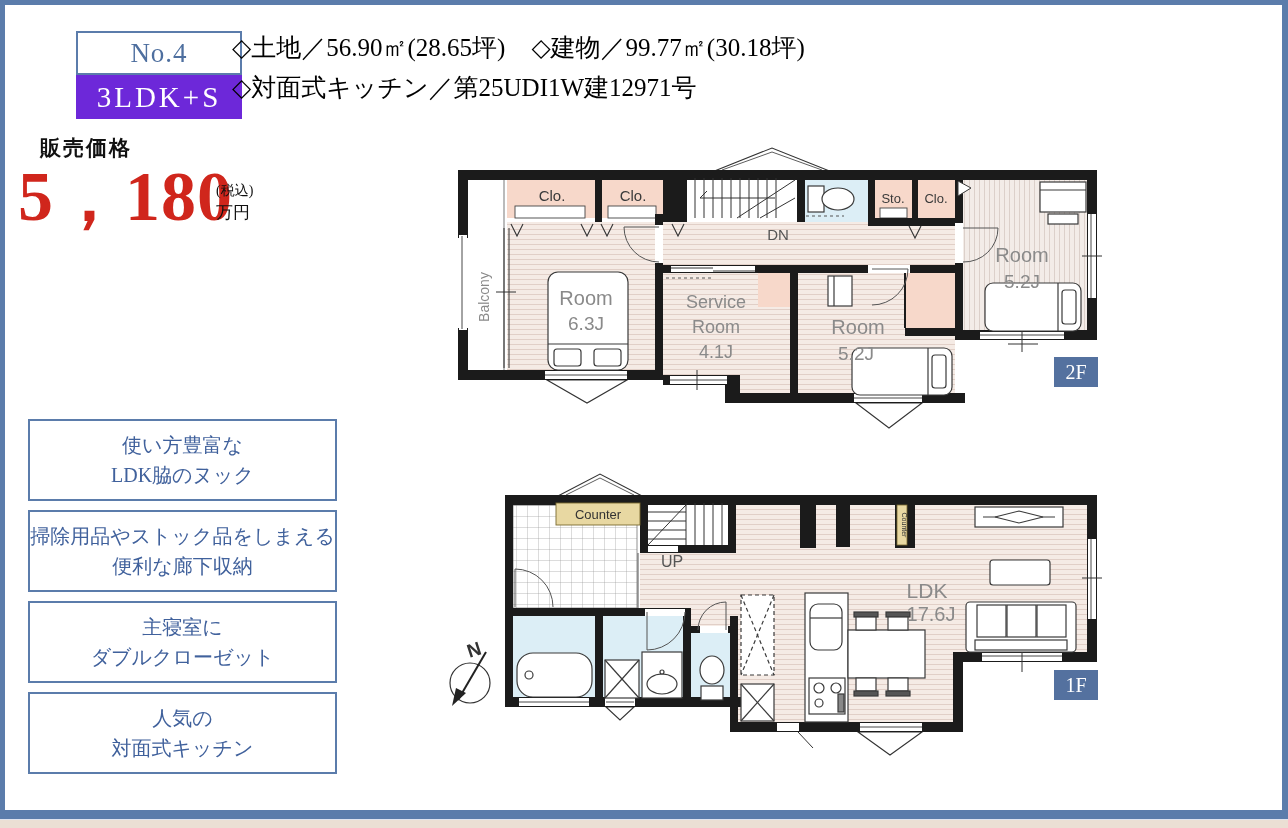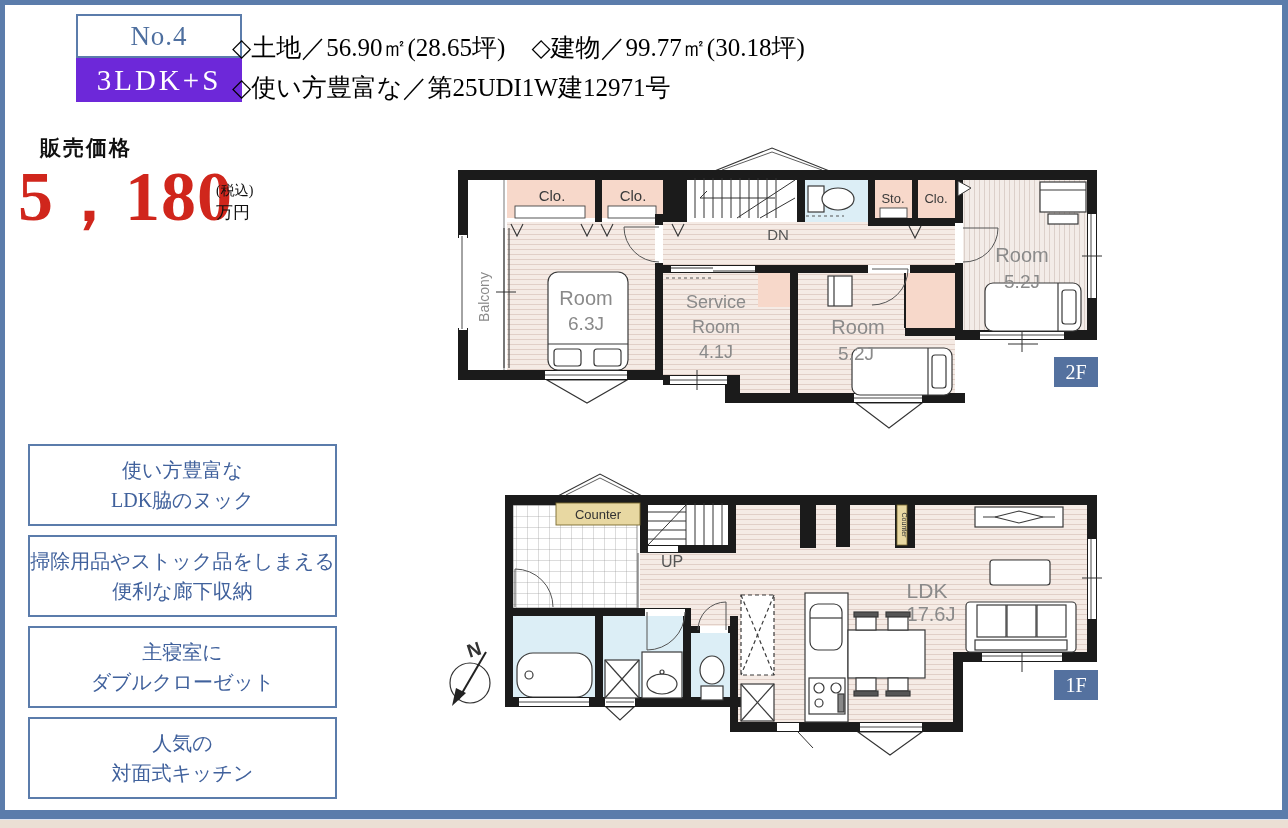--- a/index.html
+++ b/index.html
@@ -5,21 +5,21 @@
   html,body{margin:0;padding:0;}
   body{width:1288px;height:828px;position:relative;background:#fff;overflow:hidden;
        font-family:"Liberation Sans","DejaVu Sans",sans-serif;}
   .frame{position:absolute;top:0;left:0;right:0;bottom:18px;
          border-top:5px solid #5b7cab;border-left:5px solid #5b7cab;border-right:6px solid #5b7cab;
          pointer-events:none;}
   .bottom-bar{position:absolute;left:0;right:0;bottom:8px;height:10px;background:#5b7cab;}
   .bottom-strip{position:absolute;left:0;right:0;bottom:0;height:8px;background:#ebdfd4;border-top:1px solid #dfe3ef;}
 
   
-  .unit-badge{position:absolute;left:28px;top:14px;width:166px;padding-left:48px;}
+  .unit-badge{position:absolute;left:28px;top:31px;width:166px;padding-left:48px;}
   .unit-badge .num{height:40px;border:2px solid #5b7cab;background:#fff;color:#4e6f9f;
       font-family:"Liberation Serif","DejaVu Serif",serif;font-size:27px;letter-spacing:1px;
       display:flex;align-items:center;justify-content:center;}
   .unit-badge .layout{height:44px;background:#6d28d9;color:#fff;
       font-family:"Liberation Serif","DejaVu Serif",serif;font-size:29px;letter-spacing:3px;
       display:flex;align-items:center;justify-content:center;}
 
   
   .prop-info{position:absolute;left:232px;top:28px;color:#000;
       font-family:"Liberation Serif","DejaVu Serif",serif;font-size:25px;line-height:40px;}
@@ -29,21 +29,21 @@
   .price-label{position:absolute;left:40px;top:134px;font-family:"Liberation Serif","DejaVu Serif",serif;
       font-size:21px;font-weight:bold;letter-spacing:2px;color:#111;}
   .price-amount{position:absolute;left:18px;top:150px;color:#d0261c;
       font-family:Liberation Serif, serif;font-weight:bold;font-size:70px;letter-spacing:1px;}
   .price-side{position:absolute;left:216px;top:182px;color:#111;
       font-family:"Liberation Serif","DejaVu Serif",serif;}
   .price-side .tax{display:block;font-size:14px;}
   .price-side .unit{display:block;font-size:17px;margin-top:1px;}
 
   
-  .features{position:absolute;left:28px;top:444px;width:309px;}
+  .features{position:absolute;left:28px;top:419px;width:309px;}
   .feature-box{box-sizing:border-box;width:309px;height:82px;margin-bottom:9px;border:2px solid #5b7cab;
       background:#fff;display:flex;flex-direction:column;align-items:center;justify-content:center;
       color:#40619c;font-family:"Liberation Serif","DejaVu Serif",serif;font-size:20px;line-height:1.5;}
 
   svg text{font-family:"Liberation Sans","DejaVu Sans",sans-serif;}
   .room-label{fill:#8a8a8a;}
   .small-label{fill:#3a3a3a;}
   .dir-label{fill:#555;}
   .badge-text{fill:#fff;font-family:"Liberation Serif","DejaVu Serif",serif;}
 </style>
@@ -57,21 +57,21 @@
 <div class="unit-badge">
   <div class="num">No.4</div>
   <div class="layout">3LDK+S</div>
 </div>
 
 <div class="prop-info">
   <div>
     <span class="seg">◇土地／56.90㎡(28.65坪)</span><span>◇建物／99.77㎡(30.18坪)</span>
   </div>
   <div>
-    <span>◇使い方豊富な／第25UDI1W建12971号</span>
+    <span>◇対面式キッチン／第25UDI1W建12971号</span>
   </div>
 </div>
 
 <div class="price-label">販売価格</div>
 <div class="price-amount">5，180</div>
 <div class="price-side">
   <span class="tax">(税込)</span>
   <span class="unit">万円</span>
 </div>
 

